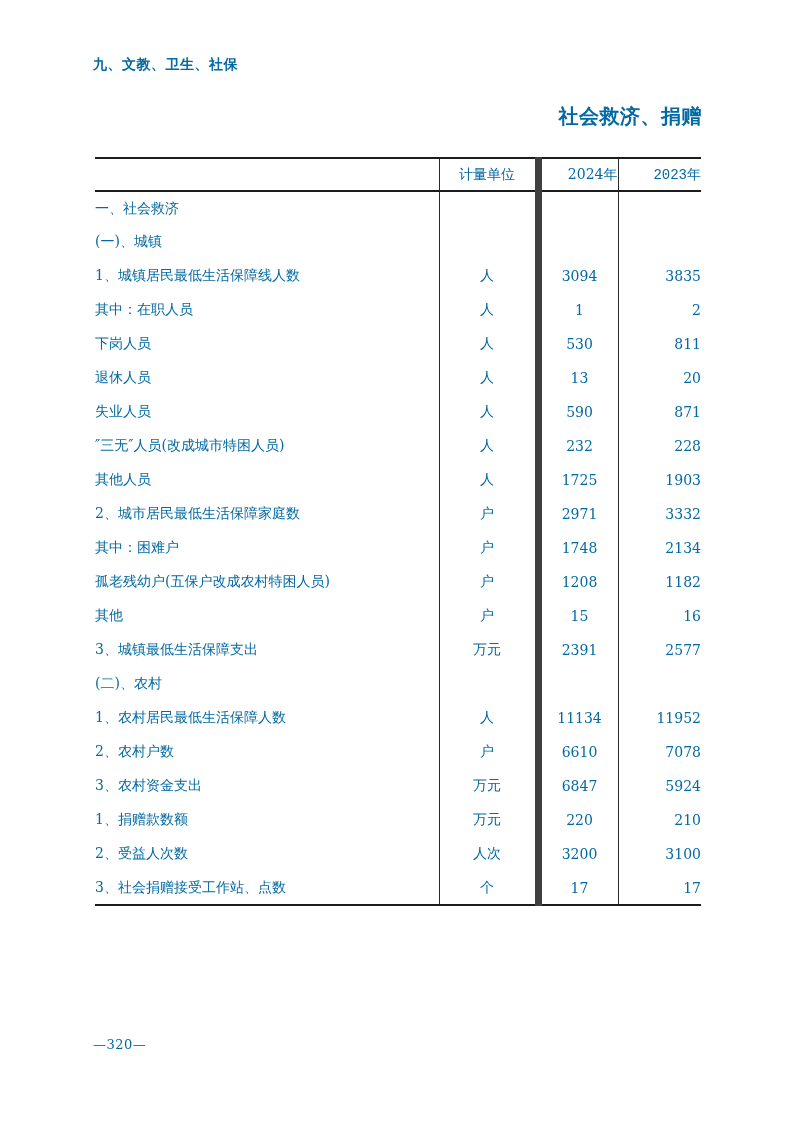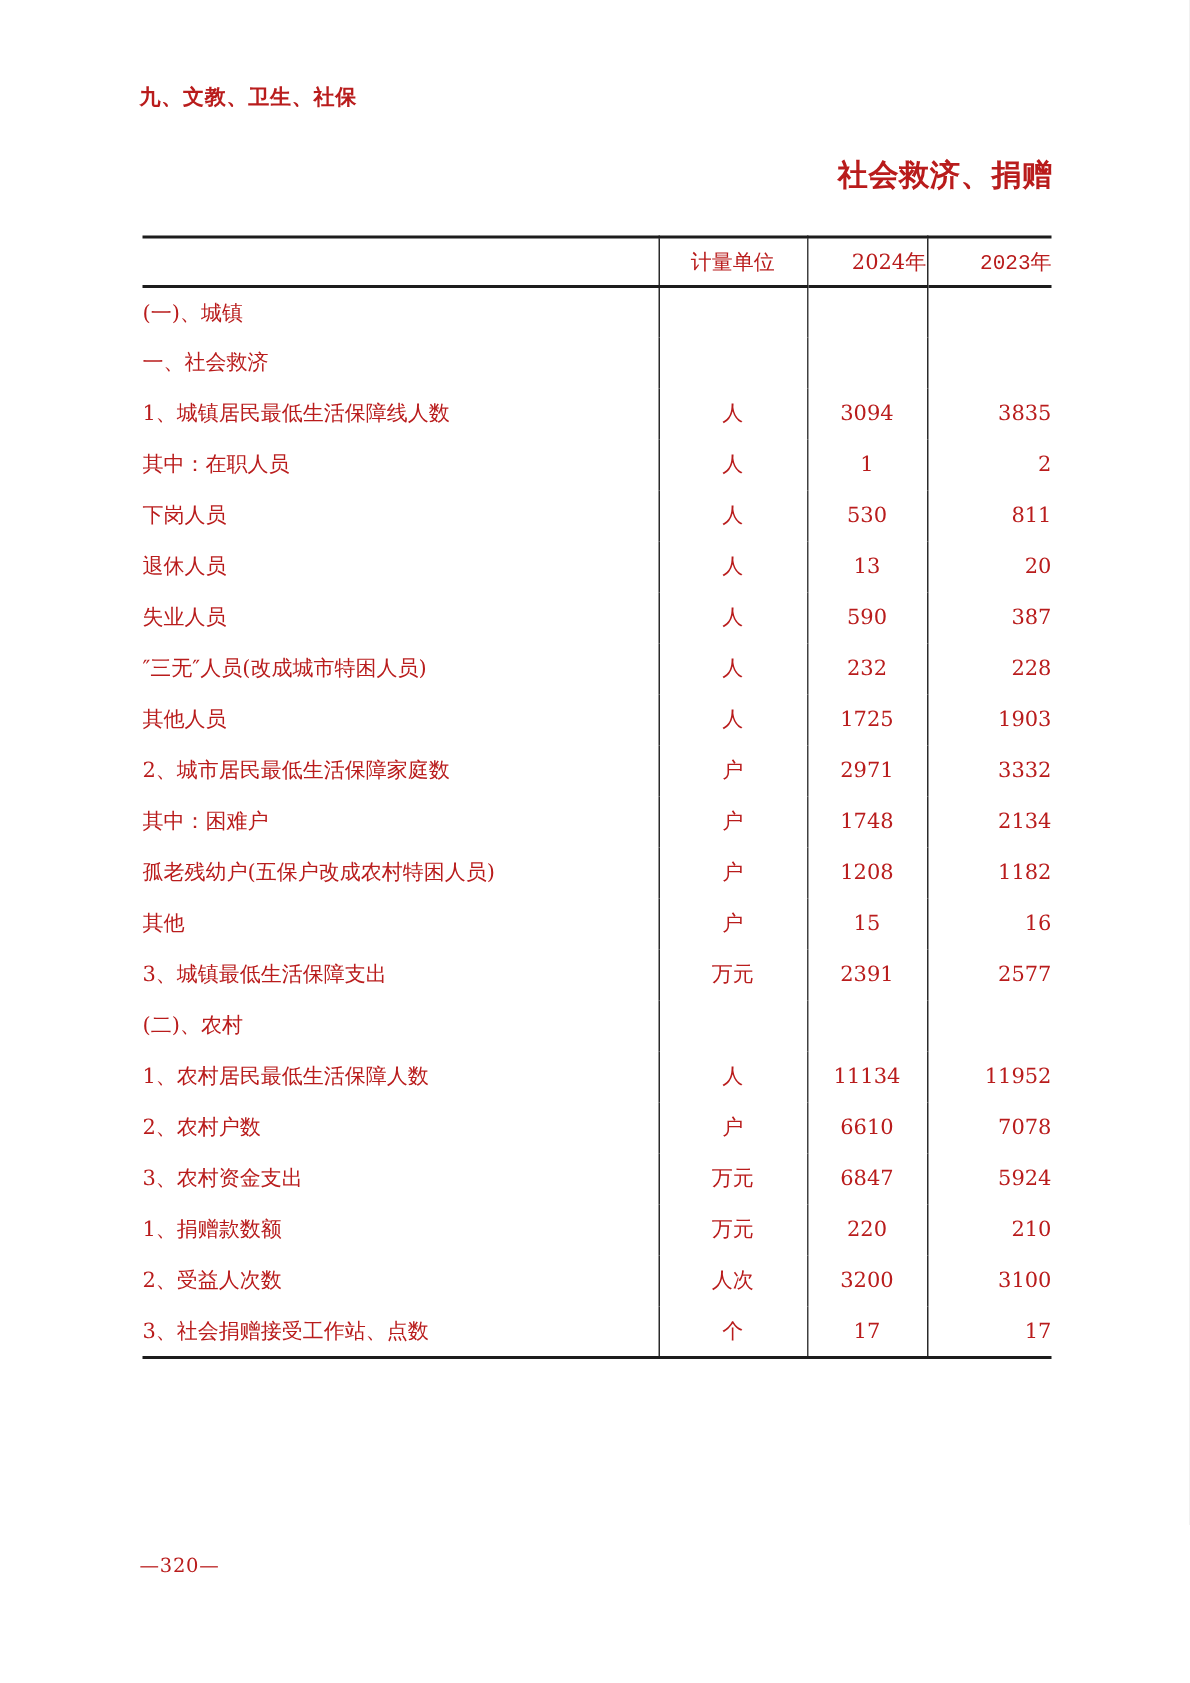--- a/index.html
+++ b/index.html
@@ -7,21 +7,21 @@
     padding: 0;
     background: #e8e8e8;
   }
   .page {
     position: relative;
     width: 793px;
     height: 1122px;
     margin: 0 auto;
     background: #ffffff;
     font-family: "DejaVu Serif", "Liberation Serif", serif;
-    color: #b91c1c;
+    color: #0369a1;
     overflow: hidden;
   }
   .doc-section-header {
     position: absolute;
     left: 93px;
     top: 56px;
     font-size: 14px;
     font-weight: bold;
     letter-spacing: 0.5px;
     white-space: nowrap;
@@ -57,21 +57,21 @@
     padding: 0;
     font-weight: normal;
     vertical-align: middle;
     white-space: nowrap;
     overflow: hidden;
   }
   table.stat-table thead th {
     border-bottom: 2px solid #1c1c1c;
   }
   .col-unit  { border-left: 1px solid #2a2a2a; text-align: center; }
-  .col-2024  { border-left: 1px solid #404040; text-align: right; }
+  .col-2024  { border-left: 7px solid #404040; text-align: right; }
   .col-2023  { border-left: 1px solid #2a2a2a; text-align: right; }
   .col-label { text-align: left; padding-left: 20px; }
   th.col-2024 { padding-right: 2px; }
   td.col-2024 { padding-right: 6px; text-align: center; }
   th.col-2023 { padding-right: 7px; font-family: Liberation Mono, monospace; }
   td.col-2023 { padding-right: 8px; }
   .page-number {
     position: absolute;
     left: 93px;
     top: 1037px;
@@ -98,32 +98,32 @@
     <thead>
       <tr>
         <th class="col-label"></th>
         <th class="col-unit">计量单位</th>
         <th class="col-2024">2024年</th>
         <th class="col-2023">2023年</th>
       </tr>
     </thead>
     <tbody>
         <tr>
+          <td class="col-label">一、社会救济</td>
+          <td class="col-unit"></td>
+          <td class="col-2024"></td>
+          <td class="col-2023"></td>
+        </tr>
+        <tr>
           <td class="col-label">(一)、城镇</td>
           <td class="col-unit"></td>
           <td class="col-2024"></td>
           <td class="col-2023"></td>
         </tr>
         <tr>
-          <td class="col-label">一、社会救济</td>
-          <td class="col-unit"></td>
-          <td class="col-2024"></td>
-          <td class="col-2023"></td>
-        </tr>
-        <tr>
           <td class="col-label">1、城镇居民最低生活保障线人数</td>
           <td class="col-unit">人</td>
           <td class="col-2024">3094</td>
           <td class="col-2023">3835</td>
         </tr>
         <tr>
           <td class="col-label">其中：在职人员</td>
           <td class="col-unit">人</td>
           <td class="col-2024">1</td>
           <td class="col-2023">2</td>
@@ -137,21 +137,21 @@
         <tr>
           <td class="col-label">退休人员</td>
           <td class="col-unit">人</td>
           <td class="col-2024">13</td>
           <td class="col-2023">20</td>
         </tr>
         <tr>
           <td class="col-label">失业人员</td>
           <td class="col-unit">人</td>
           <td class="col-2024">590</td>
-          <td class="col-2023">387</td>
+          <td class="col-2023">871</td>
         </tr>
         <tr>
           <td class="col-label">″三无″人员(改成城市特困人员)</td>
           <td class="col-unit">人</td>
           <td class="col-2024">232</td>
           <td class="col-2023">228</td>
         </tr>
         <tr>
           <td class="col-label">其他人员</td>
           <td class="col-unit">人</td>

